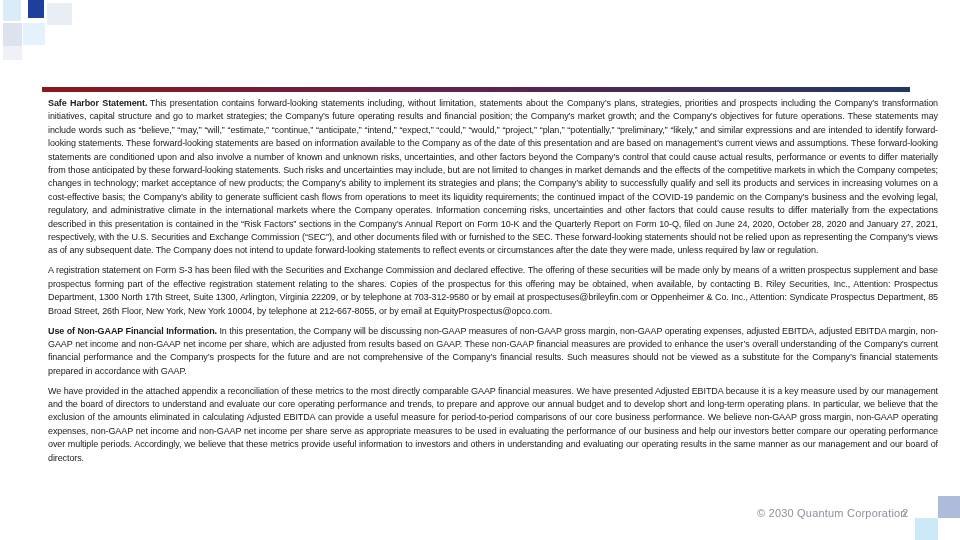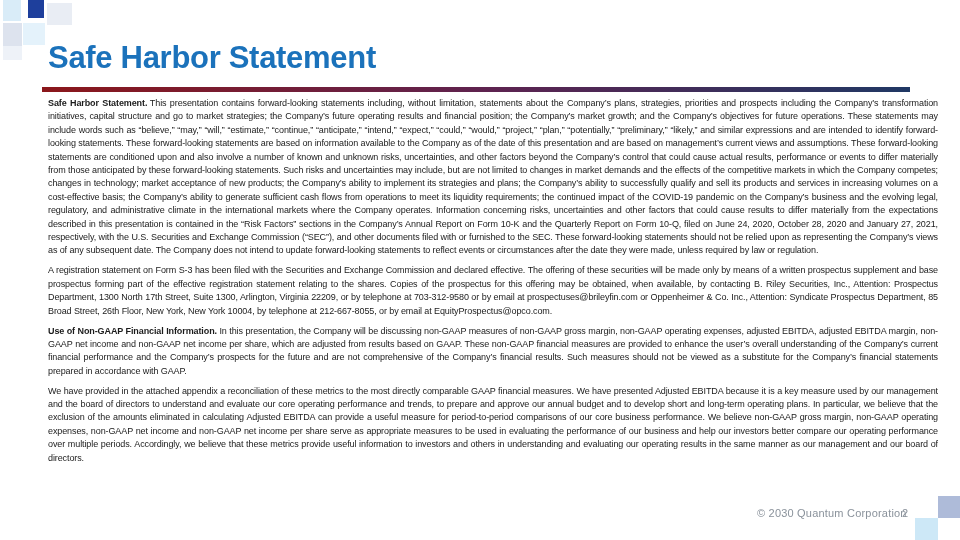--- a/index.html
+++ b/index.html
@@ -53,21 +53,20 @@
 
   <div>
     <div class="sq sq-tl-1"></div>
     <div class="sq sq-tl-2"></div>
     <div class="sq sq-tl-3"></div>
     <div class="sq sq-tl-4"></div>
     <div class="sq sq-tl-5"></div>
     <div class="sq sq-tl-6"></div>
   </div>
 
-  <h1 class="title">Safe Harbor Statement</h1>
   <div class="rule"></div>
 
   <div class="body-text">
     <p><span class="para-lead">Safe Harbor Statement.</span><span>This presentation contains forward-looking statements including, without limitation, statements about the Company’s plans, strategies, priorities and prospects including the Company’s transformation initiatives, capital structure and go to market strategies; the Company’s future operating results and financial position; the Company’s market growth; and the Company’s objectives for future operations. These statements may include words such as “believe,” “may,” “will,” “estimate,” “continue,” “anticipate,” “intend,” “expect,” “could,” “would,” “project,” “plan,” “potentially,” “preliminary,” “likely,” and similar expressions and are intended to identify forward-looking statements.  These forward-looking statements are based on information available to the Company as of the date of this presentation and are based on management’s current views and assumptions.  These forward-looking statements are conditioned upon and also involve a number of known and unknown risks, uncertainties, and other factors beyond the Company’s control that could cause actual results, performance or events to differ materially from those anticipated by these forward-looking statements.  Such risks and uncertainties may include, but are not limited to changes in market demands and the effects of the competitive markets in which the Company competes; changes in technology; market acceptance of new products; the Company’s ability to implement its strategies and plans; the Company’s ability to successfully qualify and sell its products and services in increasing volumes on a cost-effective basis; the Company’s ability to generate sufficient cash flows from operations to meet its liquidity requirements; the continued impact of the COVID-19 pandemic on the Company’s business and the evolving legal, regulatory, and administrative climate in the international markets where the Company operates.  Information concerning risks, uncertainties and other factors that could cause results to differ materially from the expectations described in this presentation is contained in the “Risk Factors” sections in the Company’s Annual Report on Form 10-K and the Quarterly Report on Form 10-Q, filed on June 24, 2020, October 28, 2020 and January 27, 2021, respectively, with the U.S. Securities and Exchange Commission (“SEC”), and other documents filed with or furnished to the SEC.  These forward-looking statements should not be relied upon as representing the Company’s views as of any subsequent date.   The Company does not intend to update forward-looking statements to reflect events or circumstances after the date they were made, unless required by law or regulation.</span></p>
     <p><span class="para-lead"></span><span>A registration statement on Form S-3 has been filed with the Securities and Exchange Commission and declared effective. The offering of these securities will be made only by means of a written prospectus supplement and base prospectus forming part of the effective registration statement relating to the shares. Copies of the prospectus for this offering may be obtained, when available, by contacting B. Riley Securities, Inc., Attention: Prospectus Department, 1300 North 17th Street, Suite 1300, Arlington, Virginia 22209, or by telephone at 703-312-9580 or by email at prospectuses@brileyfin.com or Oppenheimer &amp; Co. Inc., Attention: Syndicate Prospectus Department, 85 Broad Street, 26th Floor, New York, New York 10004, by telephone at 212-667-8055, or by email at EquityProspectus@opco.com.</span></p>
     <p><span class="para-lead">Use of Non-GAAP Financial Information.</span><span>In this presentation, the Company will be discussing non-GAAP measures of non-GAAP gross margin, non-GAAP operating expenses, adjusted EBITDA, adjusted EBITDA margin, non-GAAP net income and non-GAAP net income per share, which are adjusted from results based on GAAP. These non-GAAP financial measures are provided to enhance the user’s overall understanding of the Company’s current financial performance and the Company’s prospects for the future and are not comprehensive of the Company’s financial results. Such measures should not be viewed as a substitute for the Company’s financial statements prepared in accordance with GAAP.</span></p>
     <p><span class="para-lead"></span><span>We have provided in the attached appendix a reconciliation of these metrics to the most directly comparable GAAP financial measures. We have presented Adjusted EBITDA because it is a key measure used by our management and the board of directors to understand and evaluate our core operating performance and trends, to prepare and approve our annual budget and to develop short and long-term operating plans. In particular, we believe that the exclusion of the amounts eliminated in calculating Adjusted EBITDA can provide a useful measure for period-to-period comparisons of our core business performance. We believe non-GAAP gross margin, non-GAAP operating expenses, non-GAAP net income and non-GAAP net income per share serve as appropriate measures to be used in evaluating the performance of our business and help our investors better compare our operating performance over multiple periods. Accordingly, we believe that these metrics provide useful information to investors and others in understanding and evaluating our operating results in the same manner as our management and our board of directors.</span></p>
   </div>
 
   <span class="footer-copy">© 2030 Quantum Corporation</span>

